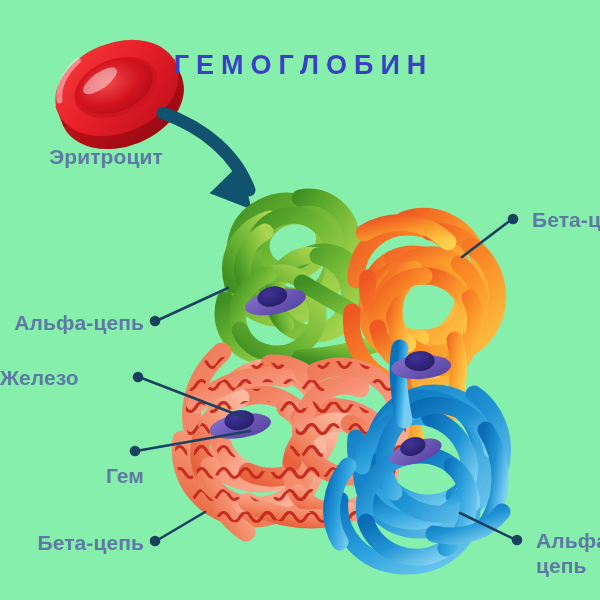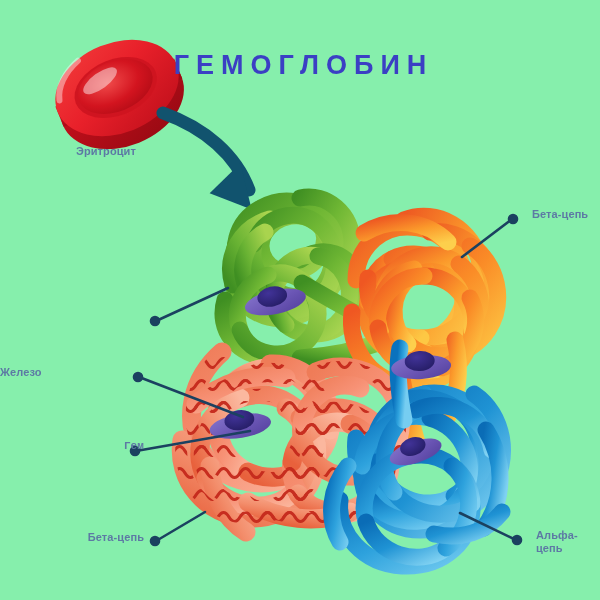--- a/index.html
+++ b/index.html
@@ -22,21 +22,21 @@
     position: absolute;
     left: 0;
     top: 0;
     width: 600px;
     height: 600px;
   }
   .label {
     position: absolute;
     color: #5d79a4;
     font-weight: bold;
-    font-size: 11px;
+    font-size: 21px;
     line-height: 1.18;
     letter-spacing: 0.1px;
     white-space: pre-line;
   }
 
   #page-title {
     position: absolute;
     left: 0;
     top: 50px;
     width: 600px;
@@ -44,21 +44,21 @@
     color: #3b3fc4;
     font-weight: bold;
     font-size: 27px;
     letter-spacing: 7px;
     text-indent: 7px;
   }
 
   .lbl-erythrocyte { left: 36px;  top: 145px; width: 140px; text-align: center; }
   .lbl-alpha-left  { left: 0px;   top: 311px; width: 144px; text-align: right; }
   .lbl-iron        { left: 0px;   top: 366px; width: 144px; text-align: left; }
-  .lbl-heme        { left: 0px;   top: 440px; width: 144px; text-align: right; font-family: Liberation Mono, monospace; }
+  .lbl-heme        { left: 0px;   top: 464px; width: 144px; text-align: right; }
   .lbl-beta-left   { left: 0px;   top: 531px; width: 144px; text-align: right; }
   .lbl-beta-right  { left: 532px; top: 208px; width: 140px; text-align: left; }
   .lbl-alpha-right { left: 536px; top: 529px; width: 110px; text-align: left; }
 </style>
 </head>
 <body>
 
 <div id="stage">
 
   <svg id="art" viewBox="0 0 600 600" xmlns="http://www.w3.org/2000/svg">
@@ -317,20 +317,21 @@
       <g>
         <line x1="516" y1="540" x2="460" y2="513"></line>
         <circle cx="517" cy="540" r="4"></circle>
       </g>
     </g>
   </svg>
 
   <div id="page-title">ГЕМОГЛОБИН</div>
 
   <div class="label lbl-erythrocyte">Эритроцит</div>
+  <div class="label lbl-alpha-left">Альфа-цепь</div>
   <div class="label lbl-iron">Железо</div>
   <div class="label lbl-heme">Гем</div>
   <div class="label lbl-beta-left">Бета-цепь</div>
   <div class="label lbl-beta-right">Бета-цепь</div>
   <div class="label lbl-alpha-right">Альфа-
 цепь</div>
 
 </div>
 
 </body></html>

